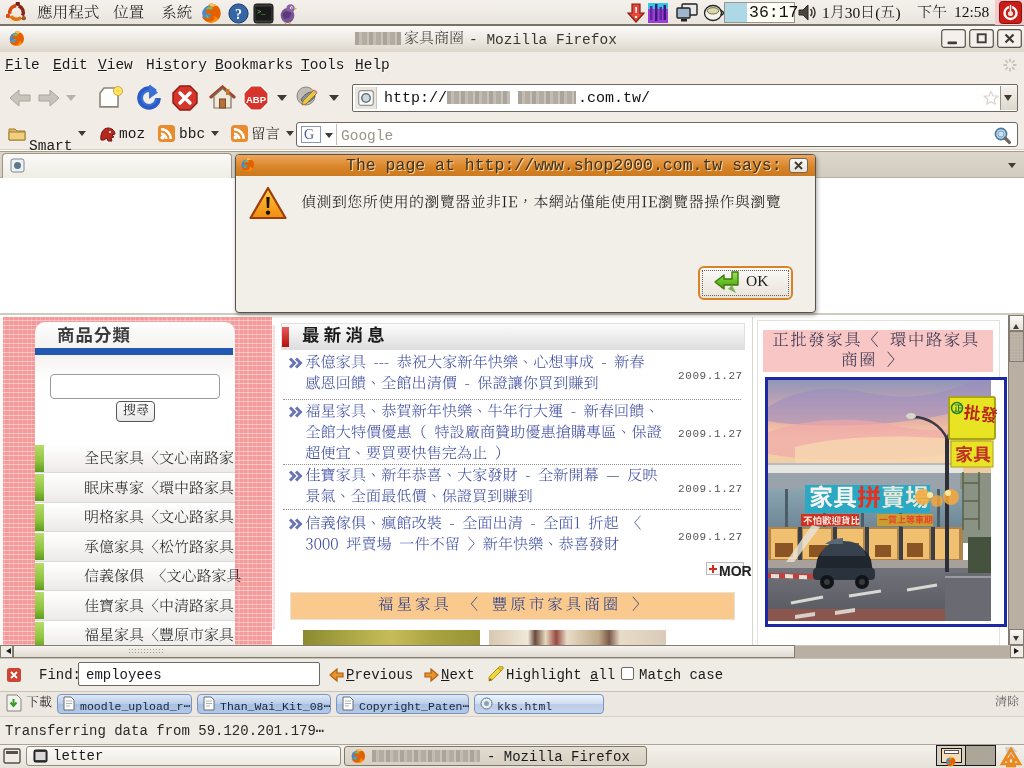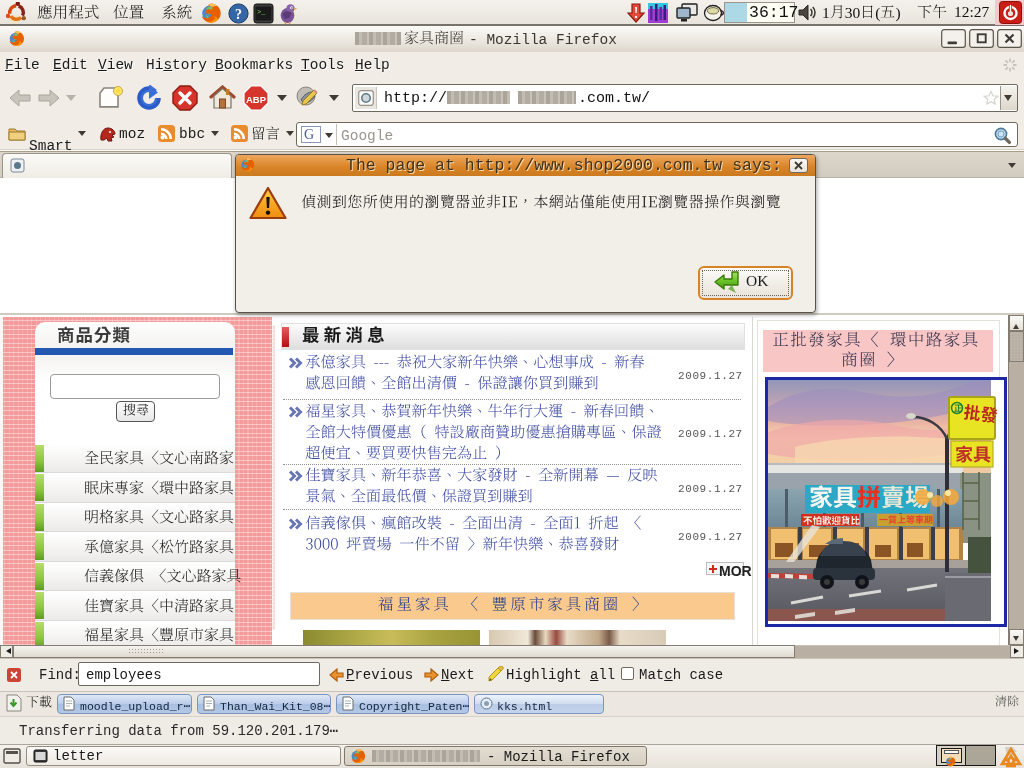--- a/index.html
+++ b/index.html
@@ -130,21 +130,21 @@
       </div>
     </div>
 <div class="abs" style="left:917px;top:4px;">
       <svg class="cjk " style="fill:#111" width="30.0" height="17.4" viewBox="0 -220 500 290">
         <g transform="scale(1,-1)">
           <use href="#s4e0b" x="0"></use>
           <use href="#s5348" x="250"></use>
         </g>
       </svg>
     </div>
-<div class="abs" style="left:954px;top:3px;"><span style="font-size:15.5px;color:#111;font-family:'Liberation Serif'">12:27</span></div>
+<div class="abs" style="left:954px;top:3px;"><span style="font-size:15.5px;color:#111;font-family:'Liberation Serif'">12:58</span></div>
 <div class="abs" style="left:995px;top:0;width:29px;height:25px;background:#f6c8cc"></div>
 <svg class="abs" style="left:999px;top:1px" width="23" height="23" viewBox="0 0 23 23">
 <rect x=".5" y=".5" width="22" height="22" rx="3" fill="#c81e17" stroke="#8c0f0a"></rect>
 <circle cx="11.5" cy="12" r="6" fill="none" stroke="#fff" stroke-width="2.4"></circle>
 <rect x="10.3" y="3.5" width="2.4" height="7" fill="#fff" stroke="#c81e17" stroke-width=".8"></rect>
 <circle cx="11.5" cy="12.5" r="2.6" fill="#e8e0da"></circle>
     </svg>
 </div>
 <div class="abs" style="left:0;top:26px;width:1024px;height:26px;background:linear-gradient(#fbfaf8,#e8e3da 70%,#dcd6cb)">
 <div class="abs" style="left:8px;top:4px;"><svg width="17" height="17" viewBox="0 0 24 24">
@@ -1086,21 +1086,21 @@
 <div class="abs" style="left:497px;top:696.5px;"><span style="font-size:11.5px;color:#15253c">kks.html</span></div>
 <div class="abs" style="left:995px;top:695px;">
     <svg class="cjk " style="fill:#4a4a4a" width="24.0" height="13.9" viewBox="0 -220 500 290">
       <g transform="scale(1,-1)">
         <use href="#s6e05" x="0"></use>
         <use href="#s9664" x="250"></use>
       </g>
     </svg>
   </div>
 <div class="abs" style="left:0;top:716px;width:1024px;height:28px;background:#efece6;border-top:1px solid #d8d2c6"></div>
-<div class="abs" style="left:19px;top:722px;"><span style="font-size:14px;color:#2a2a2a">Transferring data from 59.120.201.179⋯</span></div>
+<div class="abs" style="left:5px;top:722px;"><span style="font-size:14px;color:#2a2a2a">Transferring data from 59.120.201.179⋯</span></div>
 <div class="abs" style="left:0;top:744px;width:1024px;height:24px;background:linear-gradient(#f4f1ec,#e7e2d9);border-top:1px solid #aaa49a"></div>
 <svg class="abs" style="left:3px;top:748px" width="18" height="16" viewBox="0 0 18 16">
 <rect x="1" y="1" width="16" height="14" rx="1.5" fill="#efece6" stroke="#55504a" stroke-width="1.4"></rect>
 <rect x="3" y="3" width="12" height="3" fill="#55504a"></rect>
   </svg>
 <div class="abs" style="left:26px;top:746px;width:315px;height:20px;background:linear-gradient(#fbfaf8,#eeeae3);border:1px solid #938c80;border-radius:3px"></div>
 <svg class="abs" style="left:33px;top:749px" width="15" height="14" viewBox="0 0 15 14">
 <rect x="1" y="1" width="13" height="12" rx="1.5" fill="#3c3c3c" stroke="#111"></rect>
     <rect x="2.5" y="3" width="10" height="8" fill="#d8d8d8"></rect>
   </svg>

